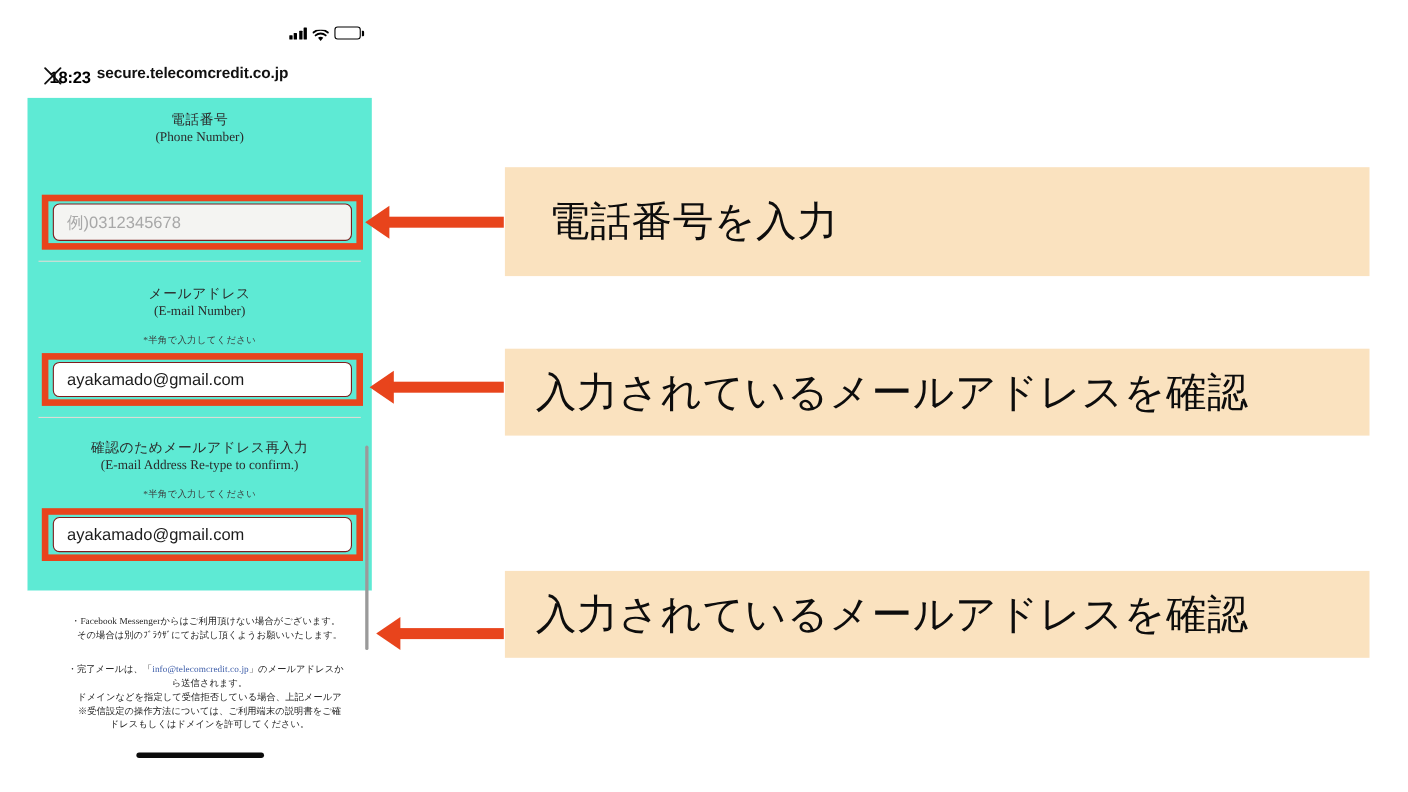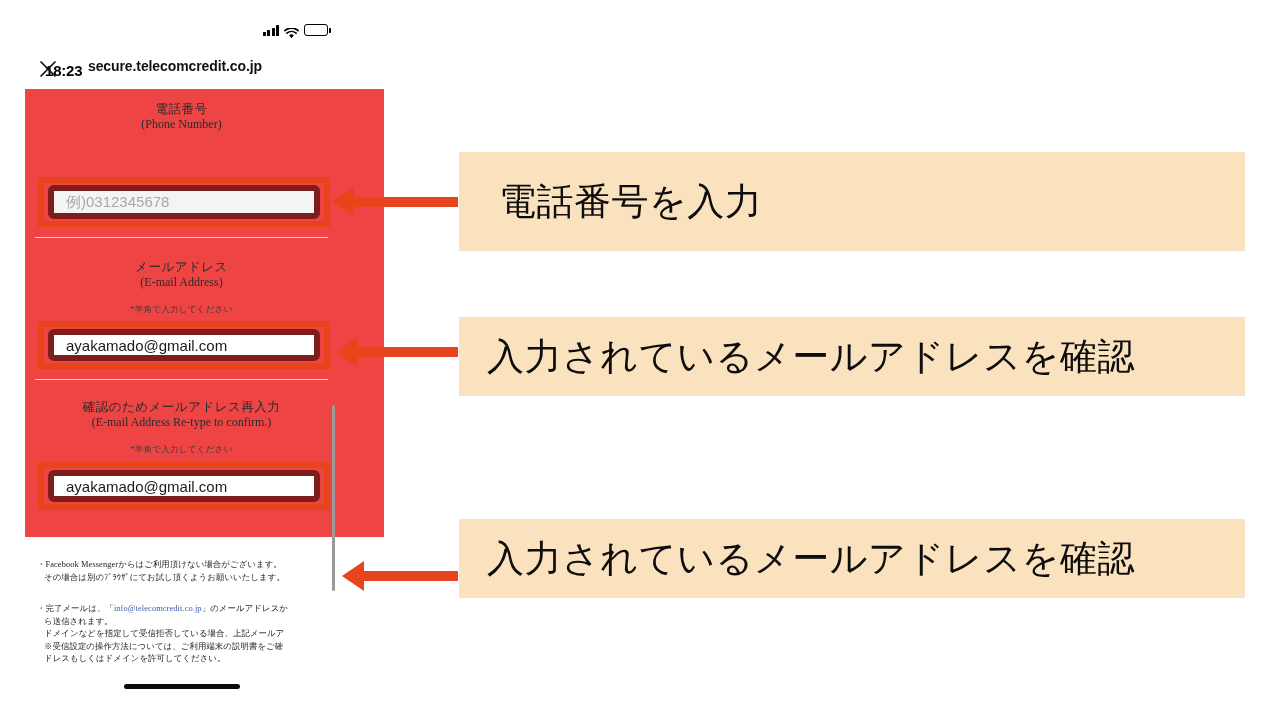--- a/index.html
+++ b/index.html
@@ -108,22 +108,21 @@
     color: #111;
     letter-spacing: -0.1px;
   }
 
   
   #form-area {
     position: absolute;
     left: 25px; top: 89px;
     width: 313px;
     height: 448px;
-    background: #ef4444;
-    padding-left: 46px;
+    background: #5eead4;
   }
   #footnote-area {
     position: absolute;
     left: 25px; top: 537px;
     width: 313px;
     height: 147px;
     background: #ffffff;
   }
 
   .field-block {
@@ -165,21 +164,21 @@
   .hl-box {
     position: absolute;
     border: 6px solid #e8441c;
     box-sizing: border-box;
     background: transparent;
   }
 
   .text-input {
     position: absolute;
     box-sizing: border-box;
-    border: 6px solid #7f1d1d;
+    border: 1px solid #7f1d1d;
     border-radius: 6px;
     font-family: "Liberation Sans", sans-serif;
     font-size: 15px;
     display: flex;
     align-items: center;
     padding-left: 12px;
   }
   .text-input.placeholder {
     background: #f4f4f2;
     color: #a8a8a8;
@@ -201,20 +200,21 @@
   
   .footnote {
     position: absolute;
     left: 12px;
     width: 300px;
     font-family: "Liberation Serif", serif;
     font-size: 8.4px;
     line-height: 12.6px;
     color: #1a1a1a;
     letter-spacing: 0.1px;
+    text-align: center;
   }
   .footnote .indent { padding-left: 7px; display: block; }
   .link-mail { color: #3b5ba8; }
 
   
   #home-indicator {
     position: absolute;
     left: 124px; top: 684px;
     width: 116px; height: 5px;
     background: #0b0b0b;
@@ -298,21 +298,21 @@
       <div class="field-label-en">(Phone Number)</div>
     </div>
 
     <div class="hl-box" style="left:13px; top:88px; width:292px; height:50px;"></div>
     <div class="text-input placeholder" style="left:23px; top:96px; width:272px; height:34px;">例)0312345678</div>
 
     <div class="separator" style="top:148px;"></div>
 
     <div class="field-block" style="top:170px;">
       <div class="field-label-jp">メールアドレス</div>
-      <div class="field-label-en">(E-mail Address)</div>
+      <div class="field-label-en">(E-mail Number)</div>
     </div>
     <div class="field-block" style="top:214px;">
       <div class="field-note">*半角で入力してください</div>
     </div>
 
     <div class="hl-box" style="left:13px; top:232px; width:292px; height:48px;"></div>
     <div class="text-input filled" style="left:23px; top:240px; width:272px; height:32px;">ayakamado@gmail.com</div>
 
     <div class="separator" style="top:290px;"></div>
 

